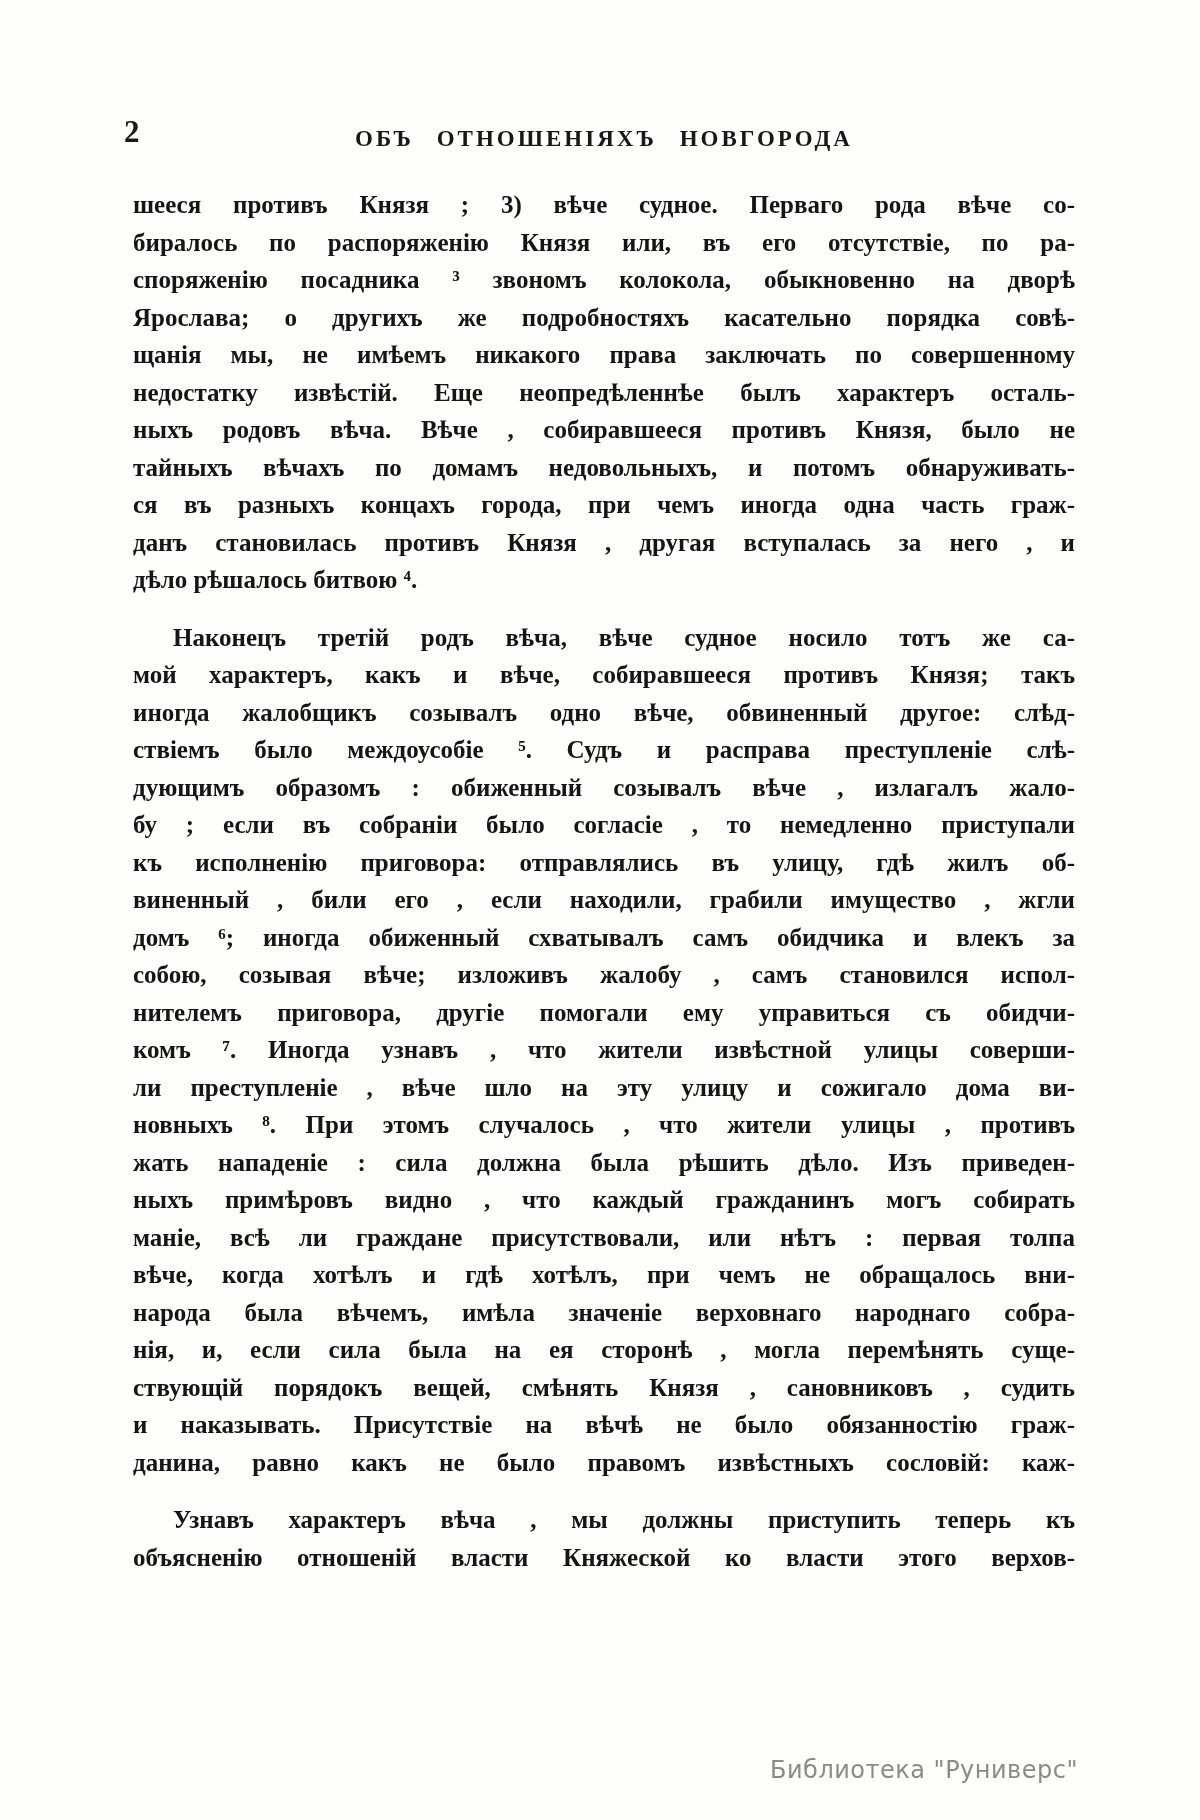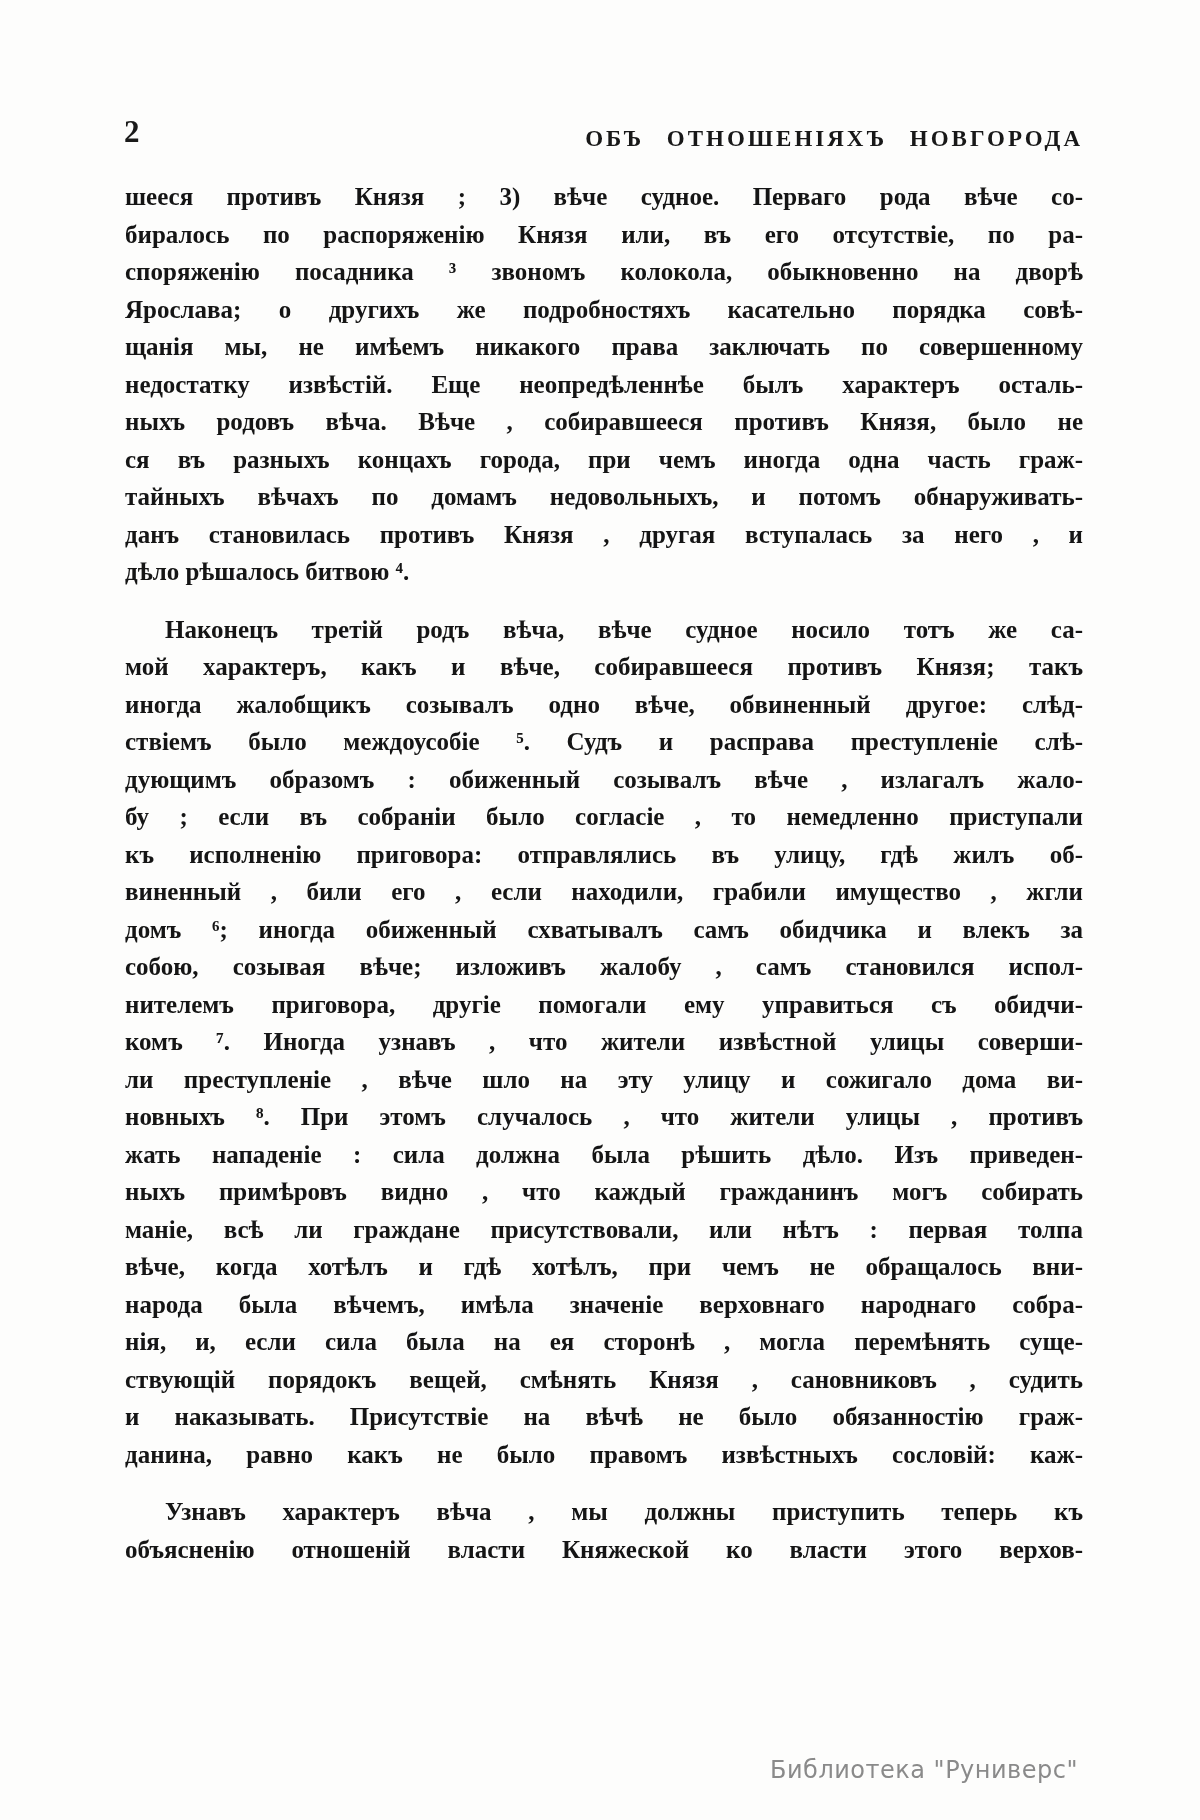--- a/index.html
+++ b/index.html
@@ -23,38 +23,38 @@
     top: 114px;
     font-size: 31px;
     font-weight: 700;
     color: #1a1a1a;
   }
   .running-header {
     position: absolute;
     left: 125px;
     top: 126px;
     width: 958px;
-    text-align: right;
+    text-align: center;
     font-size: 23px;
     font-weight: 700;
     letter-spacing: 3px;
     word-spacing: 14px;
     white-space: nowrap;
     color: #181818;
   }
   .body-block {
     position: absolute;
     left: 125px;
     top: 178px;
     width: 958px;
     font-size: 25px;
     font-weight: 700;
     color: #151515;
   }
-  .paragraph { margin: 0; }
+  .paragraph { margin: 8px; }
   .paragraph + .paragraph { margin-top: 20px; }
   .line {
     height: 37.5px;
     line-height: 37.5px;
     text-align: justify;
     text-align-last: justify;
     overflow: visible;
     white-space: nowrap;
   }
   
@@ -83,22 +83,22 @@
 
   <div class="body-block">
     <div class="paragraph">
         <div class="line">шееся противъ Князя ; 3) вѣче судное. Перваго рода вѣче со-</div>
         <div class="line">биралось по распоряженію Князя или, въ его отсутствіе, по ра-</div>
         <div class="line">споряженію посадника ³ звономъ колокола, обыкновенно на дворѣ</div>
         <div class="line">Ярослава; о другихъ же подробностяхъ касательно порядка совѣ-</div>
         <div class="line">щанія мы, не имѣемъ никакого права заключать по совершенному</div>
         <div class="line">недостатку извѣстій. Еще неопредѣленнѣе былъ характеръ осталь-</div>
         <div class="line">ныхъ родовъ вѣча. Вѣче , собиравшееся противъ Князя, было не</div>
+        <div class="line">тайныхъ вѣчахъ по домамъ недовольныхъ, и потомъ обнаруживать-</div>
         <div class="line">ся въ разныхъ концахъ города, при чемъ иногда одна часть граж-</div>
-        <div class="line">тайныхъ вѣчахъ по домамъ недовольныхъ, и потомъ обнаруживать-</div>
         <div class="line">данъ становилась противъ Князя , другая вступалась за него , и</div>
         <div class="line end">дѣло рѣшалось битвою ⁴.</div>
       </div>
     <div class="paragraph">
         <div class="line indent">Наконецъ третій родъ вѣча, вѣче судное носило тотъ же са-</div>
         <div class="line">мой характеръ, какъ и вѣче, собиравшееся противъ Князя; такъ</div>
         <div class="line">иногда жалобщикъ созывалъ одно вѣче, обвиненный другое: слѣд-</div>
         <div class="line">ствіемъ было междоусобіе ⁵. Судъ и расправа преступленіе слѣ-</div>
         <div class="line">дующимъ образомъ : обиженный созывалъ вѣче , излагалъ жало-</div>
         <div class="line">бу ; если въ собраніи было согласіе , то немедленно приступали</div>

